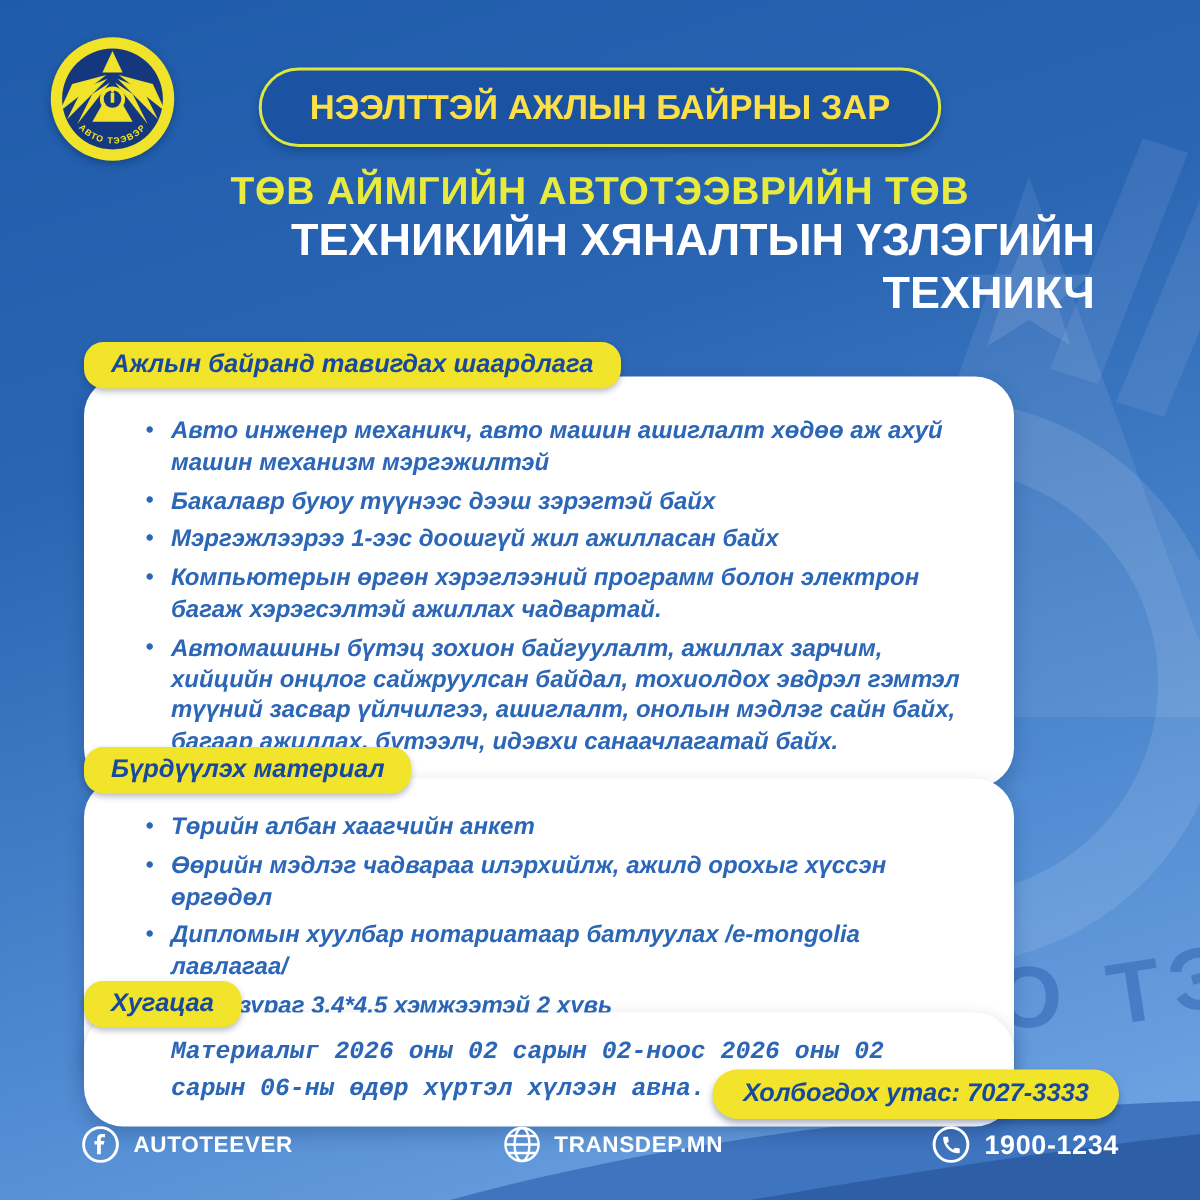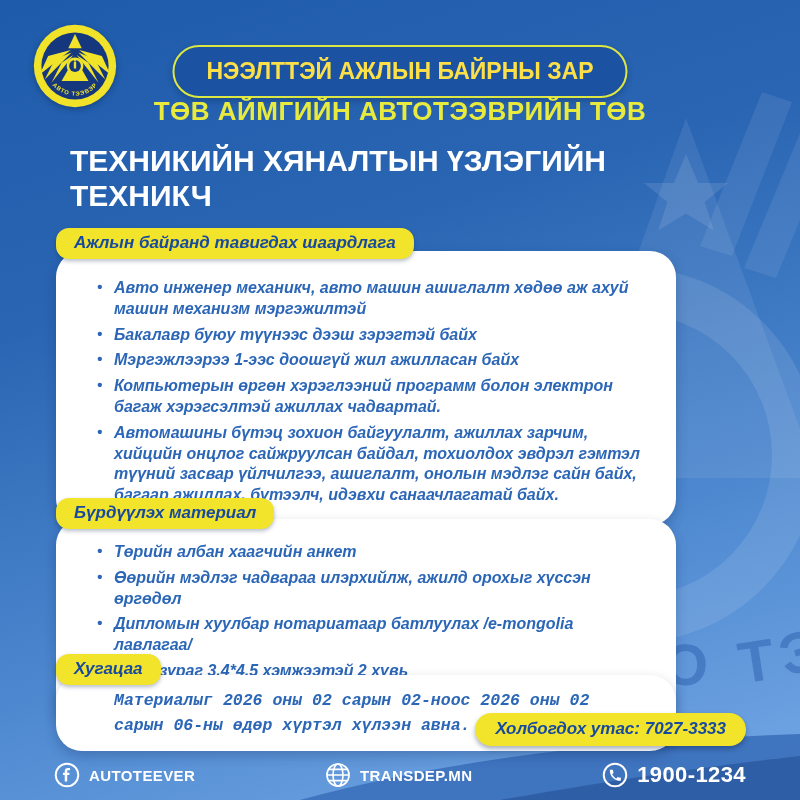--- a/index.html
+++ b/index.html
@@ -12,24 +12,24 @@
   svg.waves{position:absolute;left:0;bottom:0;width:800px;height:150px;z-index:2;pointer-events:none;}
 
   .logo{position:absolute;left:33px;top:24px;width:84px;height:84px;z-index:4;
         filter:drop-shadow(0 2px 3px rgba(0,20,60,.35));}
 
   .badge{position:absolute;top:45px;left:50%;transform:translateX(-50%);
          background:#1B53A2;border:2px solid #DDE743;border-radius:30px;
          padding:11px 32px;color:#fde047;font-weight:bold;font-size:23px;
          white-space:nowrap;z-index:4;box-shadow:0 3px 6px rgba(8,30,70,.3);}
 
-  .org-title{position:absolute;top:96px;width:100%;text-align:center;
+  .org-title{position:absolute;top:112px;width:100%;text-align:center;
              color:#E8EA3E;font-size:26px;font-weight:bold;letter-spacing:.5px;z-index:4;}
   .position-title{position:absolute;top:143px;left:50%;transform:translateX(-50%);
-             width:660px;text-align:left;color:#fff;font-size:30px;font-weight:bold;
+             width:660px;text-align:right;color:#fff;font-size:30px;font-weight:bold;
              line-height:1.17;z-index:4;}
 
   .label{position:absolute;left:56px;background:#F2E32B;color:#174A9E;
          font-size:17px;font-weight:bold;font-style:italic;
          padding:5px 18px 6px;border-radius:13px;z-index:5;
          box-shadow:0 2px 4px rgba(10,30,70,.3);white-space:nowrap;}
   .label1{top:228px}.label2{top:498px}.label3{top:654px}
 
   .card{position:absolute;left:56px;width:620px;background:#fff;border-radius:26px;
         z-index:3;box-shadow:0 5px 12px rgba(8,35,85,.25);
@@ -40,25 +40,25 @@
   .card3 p{margin:0;font-family:Liberation Mono, monospace;}
 
   .card ul{margin:0;padding:0;list-style:none;font-size:16px;line-height:1.3;}
   .card li{position:relative;padding-left:20px;margin-bottom:5px;}
   .card li::before{content:"\2022";position:absolute;left:3px;top:-1px;font-size:15px;}
 
   .phone-pill{position:absolute;right:54px;top:713px;z-index:6;
          background:#F2E32B;color:#174A9E;font-size:17px;font-weight:bold;font-style:italic;
          padding:6px 20px 7px;border-radius:17px;box-shadow:0 3px 5px rgba(10,30,70,.35);}
 
-  .footer{position:absolute;left:0;right:0;bottom:0;height:50px;display:flex;
+  .footer{position:absolute;left:0;right:0;bottom:12px;height:50px;display:flex;
           align-items:center;justify-content:space-between;padding:0 54px;z-index:7;color:#fff;text-align:center;}
   .f-item{display:flex;align-items:center;gap:9px;font-weight:bold;}
   .f-item .txt{font-size:15px;letter-spacing:.4px;}
-  .f-phone .txt{font-size:22px;}
+  .f-phone .txt{font-size:18px;}
   .f-item svg{display:block;}
 </style>
 </head>
 <body>
 
 <div class="page">
 
   <svg class="watermark" viewBox="0 0 800 800" aria-hidden="true">
     <defs>
       <path id="wmArc" d="M 420 590 Q 700 780 980 590"></path>

